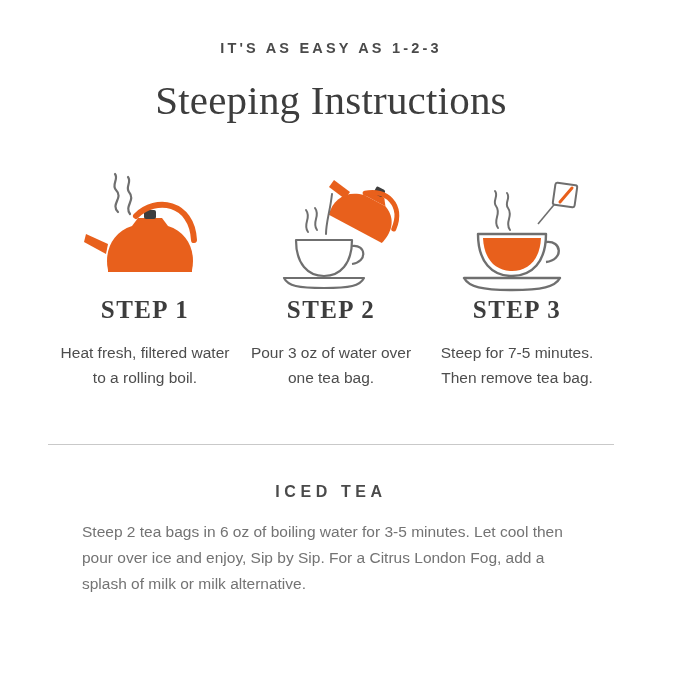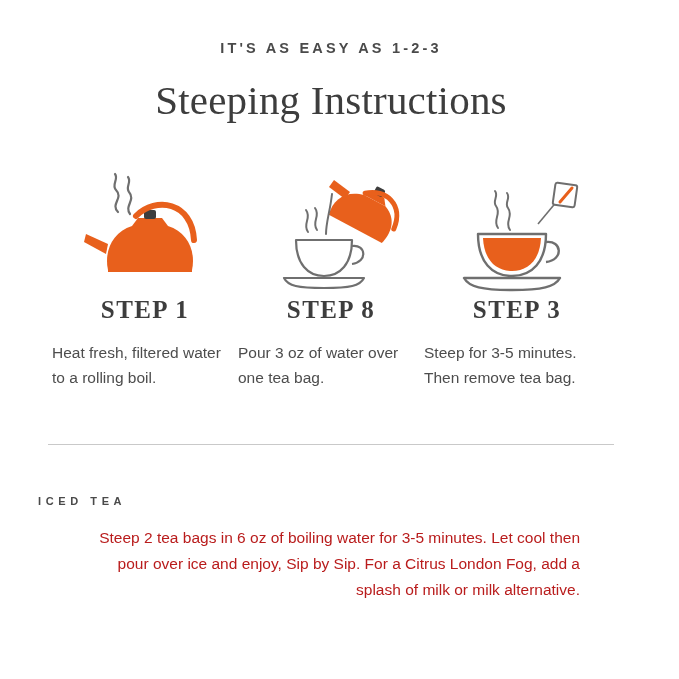--- a/index.html
+++ b/index.html
@@ -68,45 +68,46 @@
   .step-title {
     font-family: "Liberation Serif", serif;
     font-size: 25px;
     font-weight: 700;
     letter-spacing: 1.4px;
     color: #3d3d3d;
   }
 
   .step-desc {
     margin-top: 16px;
-    text-align: left;
+    text-align: center;
     font-size: 15.5px;
     line-height: 25px;
     color: #4d4d4d;
   }
 
   .divider {
     height: 1px;
     background: #c9c9c9;
     margin: 54px 10px 0 10px;
   }
 
   .iced-title {
-    font-size: 11px;
+    text-align: center;
+    font-size: 16px;
     letter-spacing: 4.6px;
     font-weight: 600;
     color: #4a4a4a;
-    margin-top: 50px;
+    margin-top: 38px;
   }
 
   .iced-body {
-    text-align: right;
+    text-align: left;
     font-size: 15.5px;
     line-height: 26px;
-    color: #b91c1c;
+    color: #737373;
     margin-top: 18px;
     padding: 0 44px;
   }
 </style>
 </head>
 <body>
 
 <div class="page">
 
   <div class="eyebrow">IT'S AS EASY AS 1-2-3</div>
@@ -159,21 +160,21 @@
             <path d="M52 66 C 46 58, 56 52, 50 44"></path>
             <path d="M61 64 C 55 56, 65 50, 59 42"></path>
           </g>
 
           <path d="M40 74 L 96 74 C 96 98, 84 110, 68 110 C 52 110, 40 98, 40 74 Z" fill="#ffffff" stroke="#6f6f6f" stroke-width="2.2" stroke-linejoin="round"></path>
           <path d="M96 80 C 110 78, 112 96, 96 98" fill="none" stroke="#6f6f6f" stroke-width="2.2"></path>
 
           <path d="M28 112 L 108 112 C 104 120, 94 122, 68 122 C 42 122, 32 120, 28 112 Z" fill="#ffffff" stroke="#6f6f6f" stroke-width="2.2" stroke-linejoin="round"></path>
         </svg>
       </div>
-      <div class="step-title">STEP 8</div>
+      <div class="step-title">STEP 2</div>
       <div class="step-desc">Pour 3 oz of water over one tea bag.</div>
     </div>
 
     <div class="step">
       <div class="step-art">
         <svg width="150" height="130" viewBox="0 0 150 130">
 
           <g fill="none" stroke="#6f6f6f" stroke-width="2" stroke-linecap="round">
             <path d="M56 62 C 50 54, 60 48, 54 40 C 50 35, 57 30, 53 25"></path>
             <path d="M68 64 C 62 56, 72 50, 66 42 C 62 37, 69 32, 65 27"></path>
@@ -188,21 +189,21 @@
           <path d="M36 68 L 104 68 C 104 96, 90 110, 70 110 C 50 110, 36 96, 36 68 Z" fill="#ffffff" stroke="#6f6f6f" stroke-width="2.4" stroke-linejoin="round"></path>
 
           <path d="M41 72 L 99 72 C 98 94, 86 105, 70 105 C 54 105, 42 94, 41 72 Z" fill="#E8601C"></path>
 
           <path d="M104 76 C 120 74, 122 94, 104 96" fill="none" stroke="#6f6f6f" stroke-width="2.4"></path>
 
           <path d="M22 112 L 118 112 C 113 121, 100 124, 70 124 C 40 124, 27 121, 22 112 Z" fill="#ffffff" stroke="#6f6f6f" stroke-width="2.4" stroke-linejoin="round"></path>
         </svg>
       </div>
       <div class="step-title">STEP 3</div>
-      <div class="step-desc">Steep for 3-5 minutes. Then remove tea bag.</div>
+      <div class="step-desc">Steep for 7-5 minutes. Then remove tea bag.</div>
     </div>
 
   </div>
 
   <div class="divider"></div>
 
   <div class="iced-title">ICED TEA</div>
   <div class="iced-body">Steep 2 tea bags in 6 oz of boiling water for 3-5 minutes. Let cool then pour over ice and enjoy, Sip by Sip. For a Citrus London Fog, add a splash of milk or milk alternative.</div>
 
 </div>

